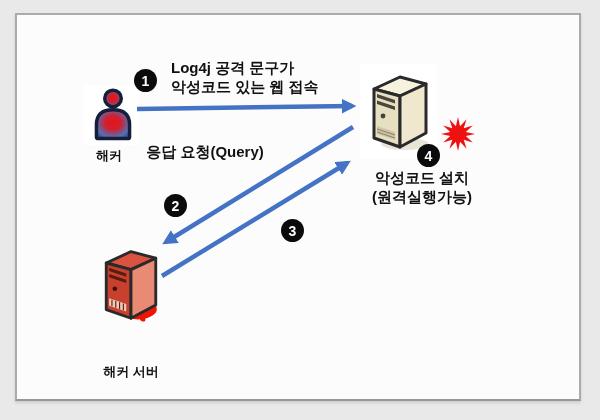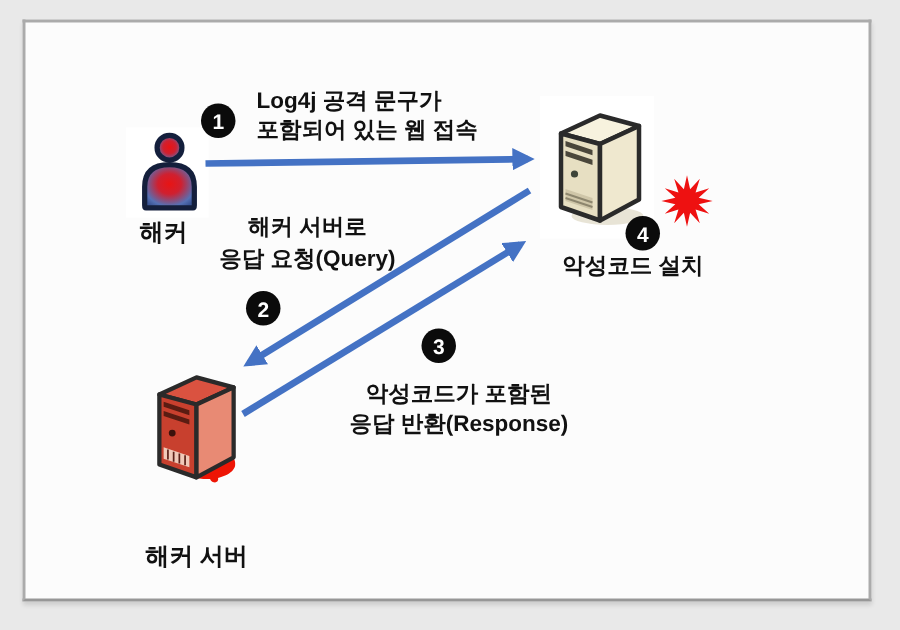--- a/index.html
+++ b/index.html
@@ -24,21 +24,21 @@
   .abs{position:absolute;}
   .txt{
     position:absolute;
     color:#111111;
     font-weight:bold;
     font-size:15px;
     line-height:19px;
     white-space:nowrap;
   }
   .txt.center{text-align:center;}
-  .node-label{font-size:16px;}
+  .node-label{font-size:13px;}
   .badge{
     position:absolute;width:23px;height:23px;border-radius:50%;
     background:#0b0b0b;color:#ffffff;
     display:flex;align-items:center;justify-content:center;
     font-weight:bold;font-size:14px;line-height:1;
   }
   svg{display:block;}
   .arrows{position:absolute;left:0;top:0;pointer-events:none;}
 </style>
 </head>
@@ -109,35 +109,31 @@
         <path d="M0,0 L10,5 L0,10 Z" fill="#4472c4"></path>
       </marker>
     </defs>
     <path d="M137,109 L352,106" stroke="#4472c4" stroke-width="4.5" fill="none" marker-end="url(#ah)"></path>
     <path d="M353,127 L166,242" stroke="#4472c4" stroke-width="4.5" fill="none" marker-end="url(#ah)"></path>
     <path d="M162,276 L347,163" stroke="#4472c4" stroke-width="4.5" fill="none" marker-end="url(#ah)"></path>
   </svg>
 
   <div class="txt" style="left:171px;top:58px;">
     <div>Log4j 공격 문구가</div>
-    <div>포함되어 있는 웹 접속</div>
+    <div>악성코드 있는 웹 접속</div>
   </div>
 
   <div class="txt center" style="left:115px;top:142px;width:180px;line-height:20.5px;">
-    <div>해커 서버로</div>
     <div>응답 요청(Query)</div>
   </div>
 
-  <div class="txt center" style="left:206px;top:253px;width:200px;line-height:20px;">
-    <div>악성코드가 포함된</div>
-    <div>응답 반환(Response)</div>
-  </div>
 
   <div class="txt center" style="left:341px;top:168px;width:162px;">
     <div>악성코드 설치</div>
+    <div>(원격실행가능)</div>
   </div>
 
   <div class="txt center node-label" style="left:69px;top:146px;width:80px;">해커</div>
 
   <div class="txt center node-label" style="left:39px;top:330px;width:184px;line-height:21px;margin-top:31px;">
     <div>해커 서버</div>
   </div>
 
   <div class="badge" style="left:134px;top:69px;">1</div>
   <div class="badge" style="left:164px;top:194px;">2</div>

